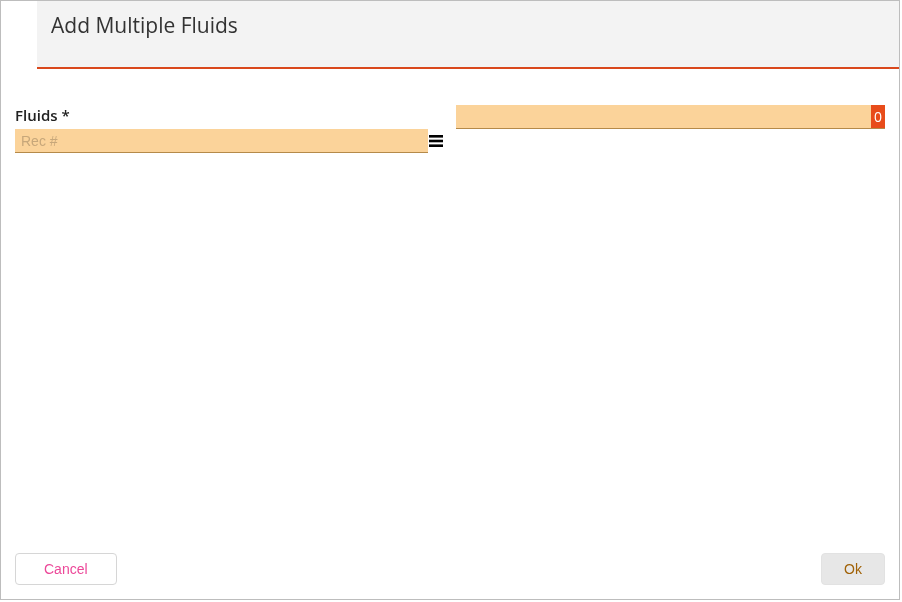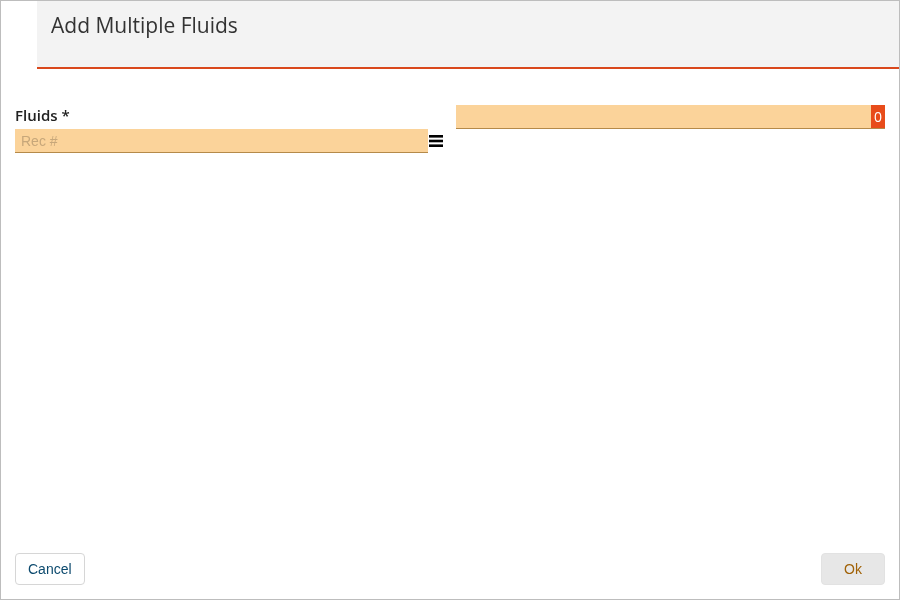--- a/index.html
+++ b/index.html
@@ -99,26 +99,26 @@
     display: block;
   }
   .dialog-footer {
     display: flex;
     justify-content: space-between;
     align-items: center;
     padding: 12px 14px 14px 14px;
   }
   .btn {
     font-size: 14px;
-    padding: 7px 12px;
+    padding: 7px 28px;
     border-radius: 4px;
     cursor: pointer;
     background: #fff;
     border: 1px solid #cfcfcf;
-    color: #0c4a6e;
+    color: #ec4899;
   }
   .btn-cancel {
     background: #ffffff;
     border: 1px solid #d6d6d6;
   }
   .btn-ok {
     background: #e7e7e7;
     border: 1px solid #e2e2e2;
     color: #a16207;
     cursor: default;

